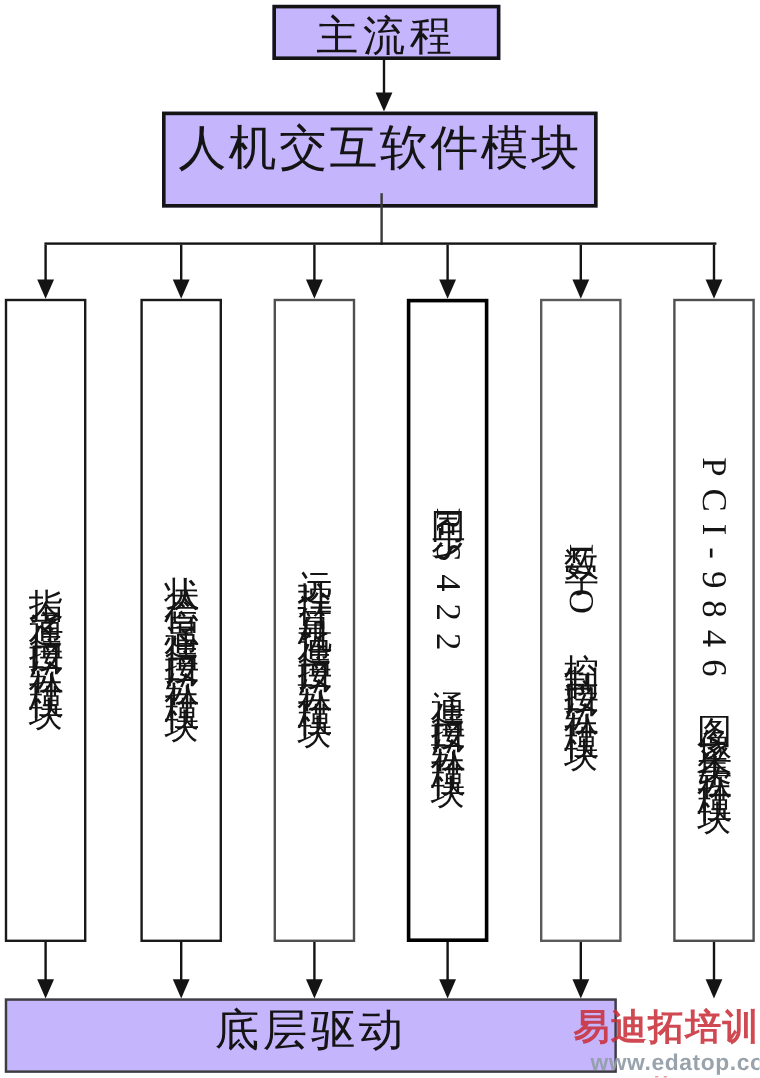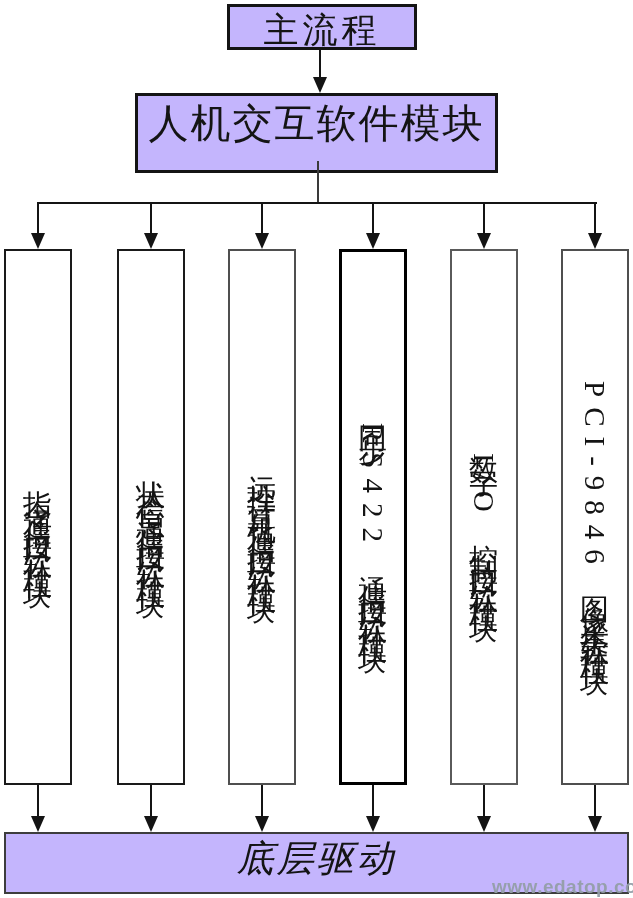--- a/index.html
+++ b/index.html
@@ -15,21 +15,21 @@
 
   .box {
     position:absolute;
     background:#c4b5fd;
     display:flex; justify-content:center;
     color:#141414;
   }
 
   .top-box    { left:227px; top:4px;   width:190px; height:46px; border:3px solid #141414; font-size:35px; letter-spacing:4px; }
   .hmi-box    { left:135px; top:93px;  width:363px; height:80px; border:3px solid #141414; font-size:40px; letter-spacing:2px; }
-  .bottom-box { left:4px;   top:832px; width:625px; height:62px; border:2px solid #3d3d3d; font-size:37px; letter-spacing:3px;font-style:italic; }
+  .bottom-box { left:4px;   top:832px; width:510px; height:62px; border:2px solid #3d3d3d; font-size:37px; letter-spacing:3px; }
 
   
   .vbox { position:absolute; top:249px; width:68px; height:536px; background:#fff;
           display:flex; align-items:center; justify-content:center; }
   .vbox span {
     writing-mode:vertical-lr;
     text-orientation:mixed;
     font-size:29px;
     letter-spacing:10px;
     color:#141414;
@@ -116,17 +116,18 @@
   <div class="varrow" style="left:255px; top:785px; height:47px;"></div>
   <div class="varrow" style="left:366px; top:785px; height:47px;"></div>
   <div class="varrow" style="left:477px; top:785px; height:47px;"></div>
   <div class="varrow" style="left:588px; top:785px; height:47px;"></div>
 
   <div class="box bottom-box">
     <span>底层驱动</span>
   </div>
 
   <div class="watermark">
+    <span class="wm-brand">易迪拓培训</span>
     <span class="wm-mid">zgzdh.com</span>
     <span class="wm-url">www.edatop.com</span>
   </div>
 
 </div>
 
 </body></html>

